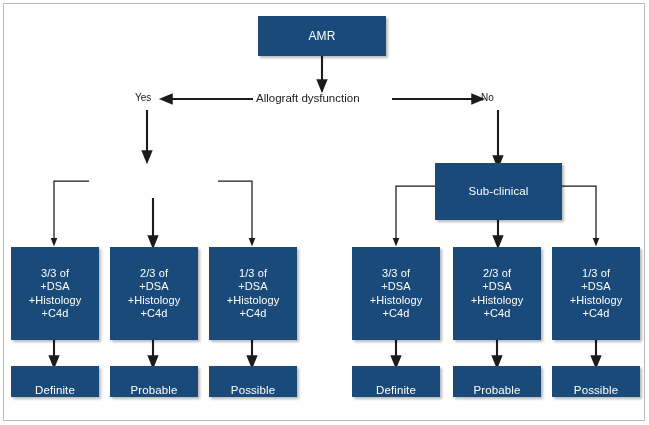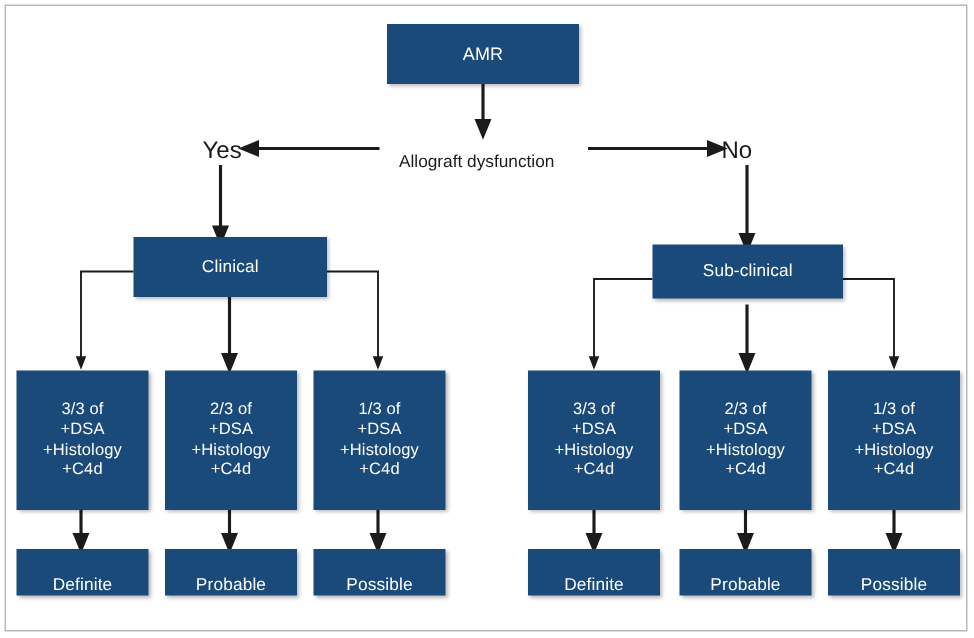--- a/index.html
+++ b/index.html
@@ -67,21 +67,21 @@
     display: block;
     white-space: nowrap;
   }
   .node-outcome {
     font-size: 11.5px;
     align-items: flex-end;
   }
   .plain-label {
     position: absolute;
     color: #1b1b1b;
-    font-size: 16px;
+    font-size: 10px;
     white-space: nowrap;
   }
   .plain-label.center-label {
     font-size: 11.5px;
   }
 </style>
 </head>
 <body>
 
 <div id="figure-root">
@@ -127,31 +127,28 @@
       <line x1="396" y1="340" x2="396" y2="362" stroke-width="2.1" marker-end="url(#arrowhead)"></line>
       <line x1="497" y1="340" x2="497" y2="362" stroke-width="2.1" marker-end="url(#arrowhead)"></line>
       <line x1="596" y1="340" x2="596" y2="362" stroke-width="2.1" marker-end="url(#arrowhead)"></line>
     </g>
   </svg>
 
   <div class="node node-title" style="left:258px; top:16px; width:128px; height:40px;">
     <span>AMR</span>
   </div>
 
-  <div class="plain-label center-label" style="left:256px; top:102px;margin-left:10px;">Allograft dysfunction</div>
+  <div class="plain-label center-label" style="left:256px; top:92px;">Allograft dysfunction</div>
 
   <div class="plain-label" style="left:135px; top:92px;">Yes</div>
 
   <div class="plain-label" style="left:481px; top:92px;text-align:center;">No</div>
 
-  <div class="node node-branch" style="left:89px; top:158px; width:129px; height:40px;">
-    <span>Clinical</span>
-  </div>
-
-  <div class="node node-branch" style="left:435px; top:163px; width:127px; height:36px;">
+
+  <div class="node node-branch" style="left:435px; top:163px; width:127px; height:57px;">
     <span>Sub-clinical</span>
   </div>
 
   <div class="node node-criteria" style="left:11px; top:247px; width:88px; height:93px;">
     <span class="cline">3/3 of</span>
     <span class="cline">+DSA</span>
     <span class="cline">+Histology</span>
     <span class="cline">+C4d</span>
   </div>
 

